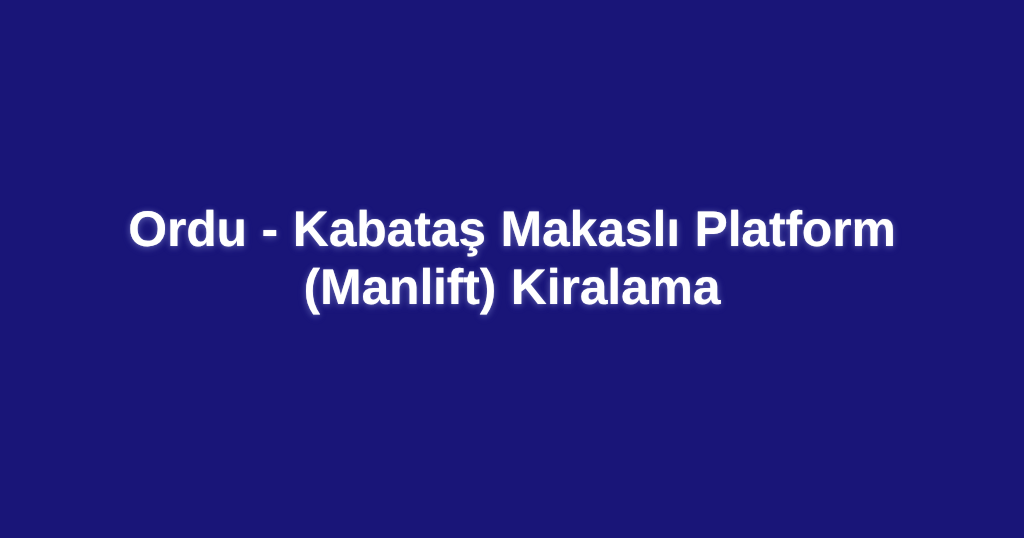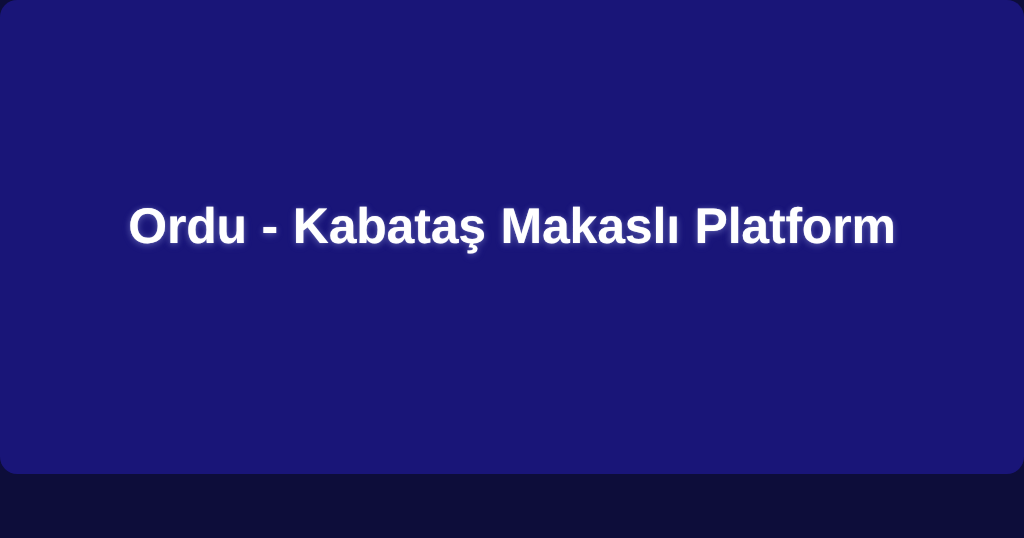--- a/index.html
+++ b/index.html
@@ -9,28 +9,27 @@
   }
 
   body {
     background: #0d0d3a;
     font-family: "Liberation Sans", sans-serif;
   }
 
   .og-card {
     position: relative;
     width: 1024px;
-    height: 474px;
+    height: 538px;
     overflow: hidden;
     background: #191578;
     display: flex;
     align-items: center;
     justify-content: flex-start;
     box-sizing: border-box;
-    border-radius: 17px;
   }
 
   .title-block {
     width: 100%;
     padding: 0 60px;
     box-sizing: border-box;
     text-align: center;
     
     transform: translateY(-11px);
   }
@@ -58,16 +57,17 @@
 </style>
 </head>
 <body>
 
 <div class="og-card">
 
   <div class="title-block">
 
     <h1 class="og-title">
       <span class="line">Ordu - Kabataş Makaslı Platform</span>
+      <span class="line">(Manlift) Kiralama</span>
     </h1>
 
   </div>
 </div>
 
 </body></html>

